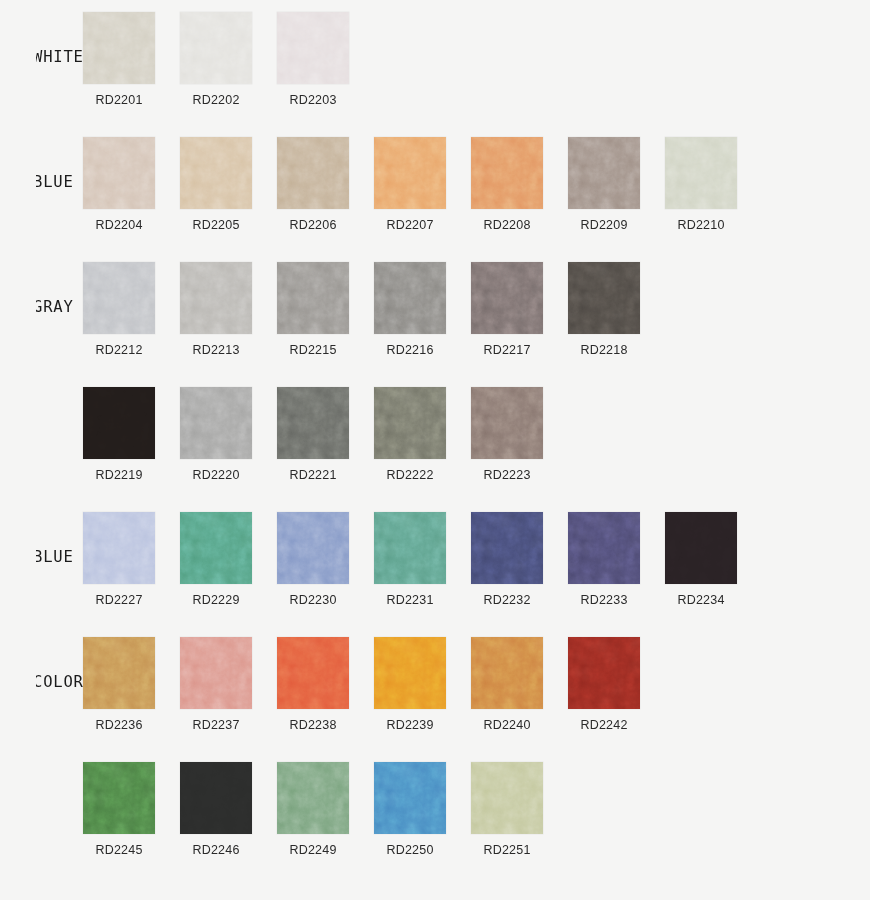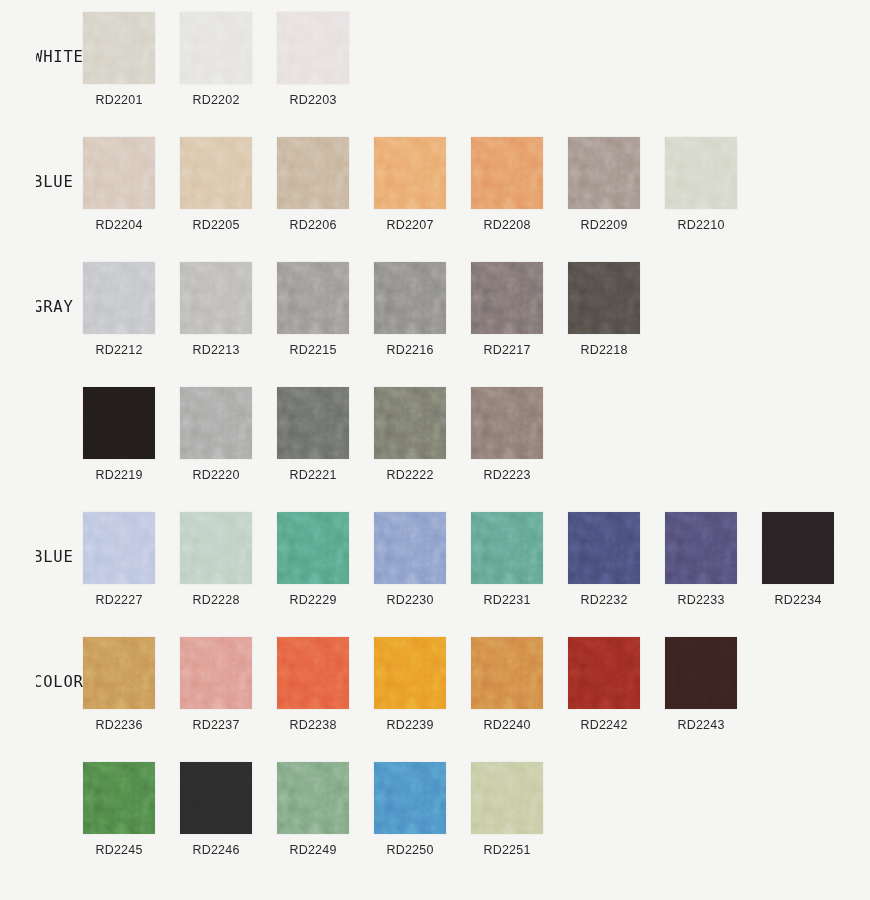--- a/index.html
+++ b/index.html
@@ -352,31 +352,20 @@
               <div class="tex"><svg width="72" height="72">
                   <rect width="72" height="72" filter="url(#mottleA)" opacity="0.85"></rect>
                 </svg></div>
               <div class="tex2"><svg width="72" height="72">
                   <rect width="72" height="72" filter="url(#mottleB)" opacity="0.5"></rect>
                 </svg></div>
             </div>
             <div class="code">RD2227</div>
           </div>
           <div class="cell">
-            <div class="chip" style="background: rgb(189, 207, 195);">
-              <div class="tex"><svg width="72" height="72">
-                  <rect width="72" height="72" filter="url(#mottleA)" opacity="0.85"></rect>
-                </svg></div>
-              <div class="tex2"><svg width="72" height="72">
-                  <rect width="72" height="72" filter="url(#mottleB)" opacity="0.5"></rect>
-                </svg></div>
-            </div>
-            <div class="code">RD2228</div>
-          </div>
-          <div class="cell">
             <div class="chip" style="background: rgb(86, 163, 135);">
               <div class="tex"><svg width="72" height="72">
                   <rect width="72" height="72" filter="url(#mottleA)" opacity="0.85"></rect>
                 </svg></div>
               <div class="tex2"><svg width="72" height="72">
                   <rect width="72" height="72" filter="url(#mottleB)" opacity="0.5"></rect>
                 </svg></div>
             </div>
             <div class="code">RD2229</div>
           </div>
@@ -495,28 +484,20 @@
           <div class="cell">
             <div class="chip" style="background: rgb(154, 43, 34);">
               <div class="tex"><svg width="72" height="72">
                   <rect width="72" height="72" filter="url(#mottleA)" opacity="0.85"></rect>
                 </svg></div>
               <div class="tex2"><svg width="72" height="72">
                   <rect width="72" height="72" filter="url(#mottleB)" opacity="0.5"></rect>
                 </svg></div>
             </div>
             <div class="code">RD2242</div>
-          </div>
-          <div class="cell">
-            <div class="chip" style="background: rgb(59, 36, 32);">
-              <div class="tex" style="opacity: 0.18;"><svg width="72" height="72">
-                  <rect width="72" height="72" filter="url(#mottleA)" opacity="0.6"></rect>
-                </svg></div>
-            </div>
-            <div class="code">RD2243</div>
           </div>
         </div>
       </div>
       <div class="swatch-row">
         <div class="row-label"></div>
         <div class="cells">
           <div class="cell">
             <div class="chip" style="background: rgb(78, 132, 71);">
               <div class="tex"><svg width="72" height="72">
                   <rect width="72" height="72" filter="url(#mottleA)" opacity="0.85"></rect>

